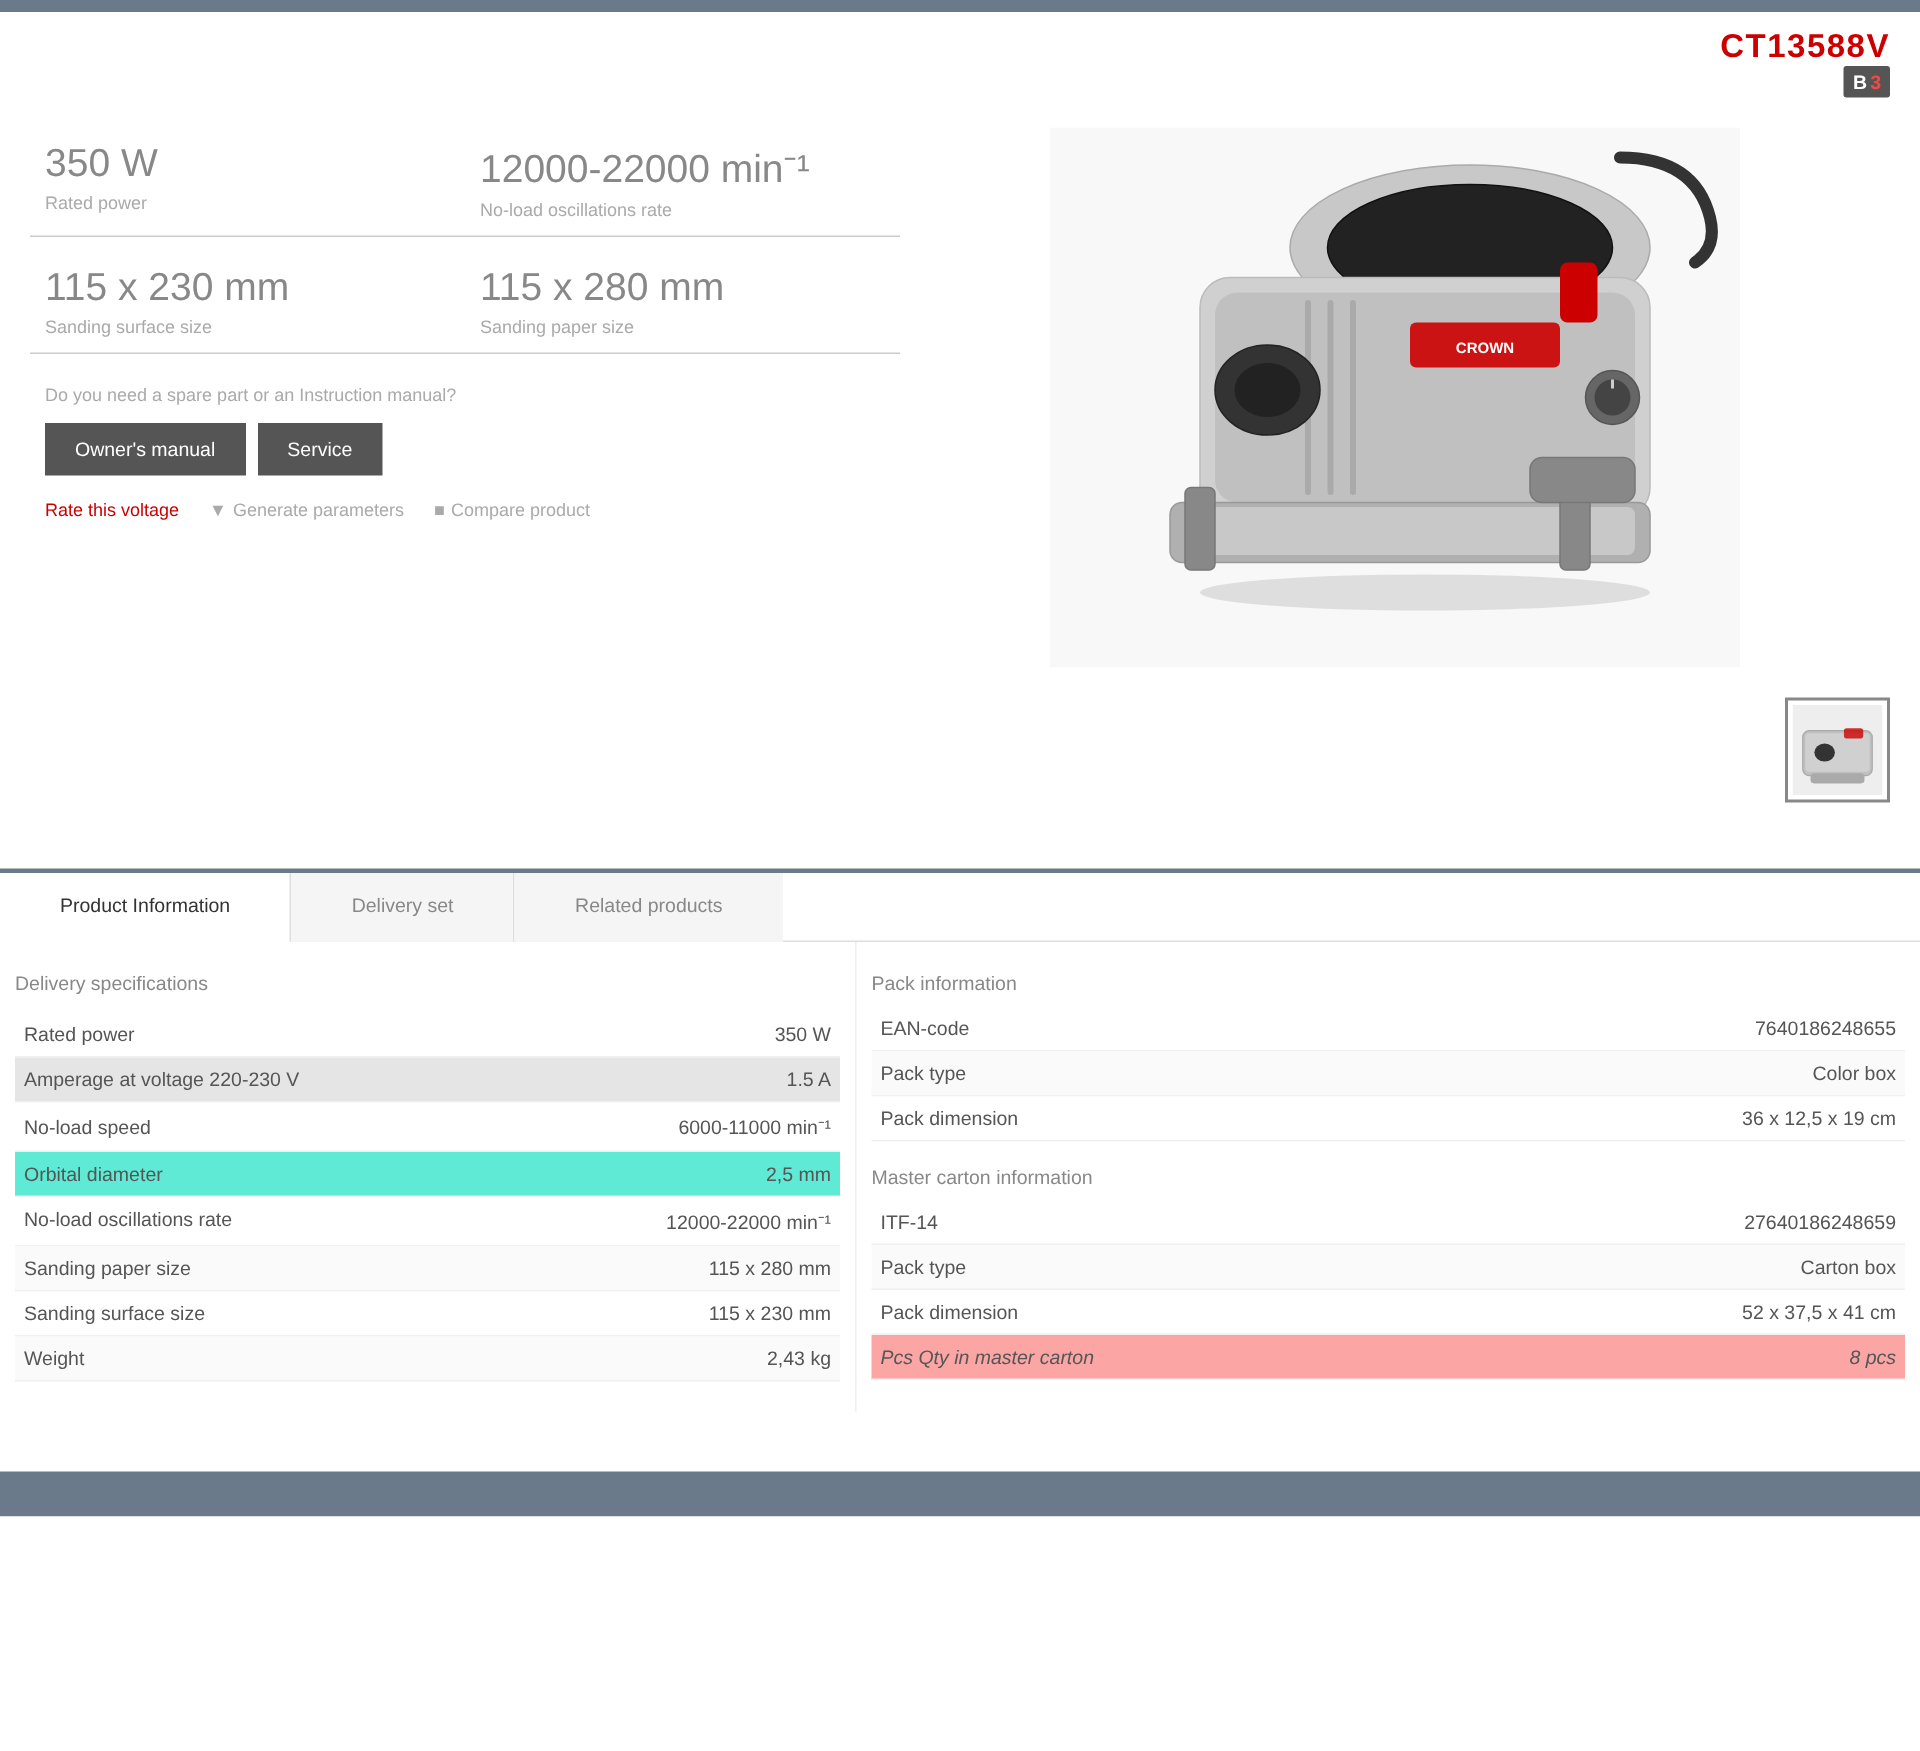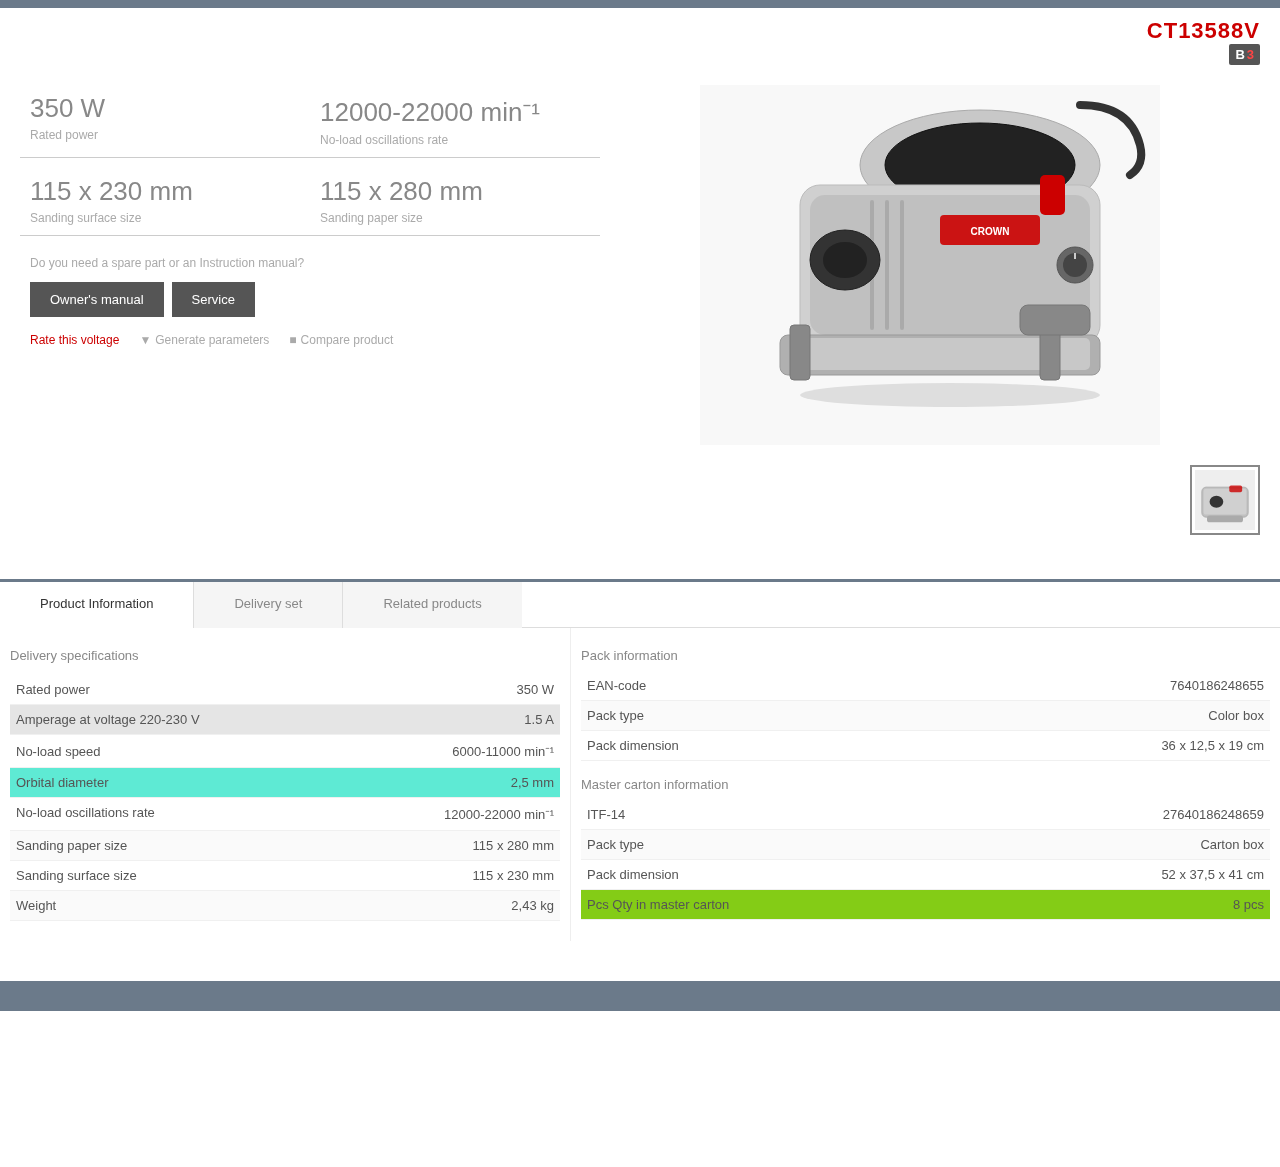--- a/index.html
+++ b/index.html
@@ -248,21 +248,21 @@
               <span class="pack-row-value">27640186248659</span>
             </div>
             <div class="pack-row" style="background: rgb(250, 250, 250);">
               <span class="pack-row-label">Pack type</span>
               <span class="pack-row-value">Carton box</span>
             </div>
             <div class="pack-row" style="background: rgb(255, 255, 255);">
               <span class="pack-row-label">Pack dimension</span>
               <span class="pack-row-value">52 x 37,5 x 41 cm</span>
             </div>
-            <div class="pack-row" style="background: #84cc16;">
+            <div class="pack-row" style="background: #fca5a5; font-style: italic;">
               <span class="pack-row-label">Pcs Qty in master carton</span>
               <span class="pack-row-value">8 pcs</span>
             </div>
           </div>
       </div>
     </div>
   </div>
 </div>
 
 <div class="bottom-bar"></div>

